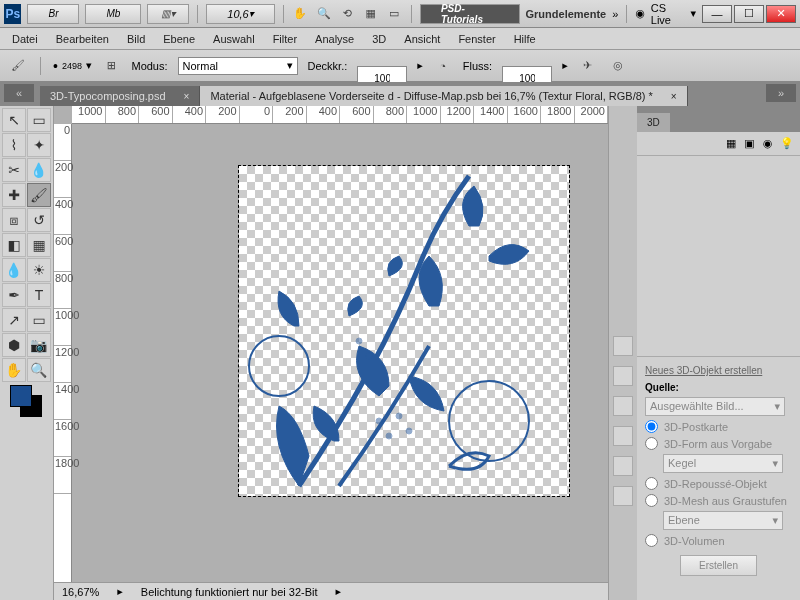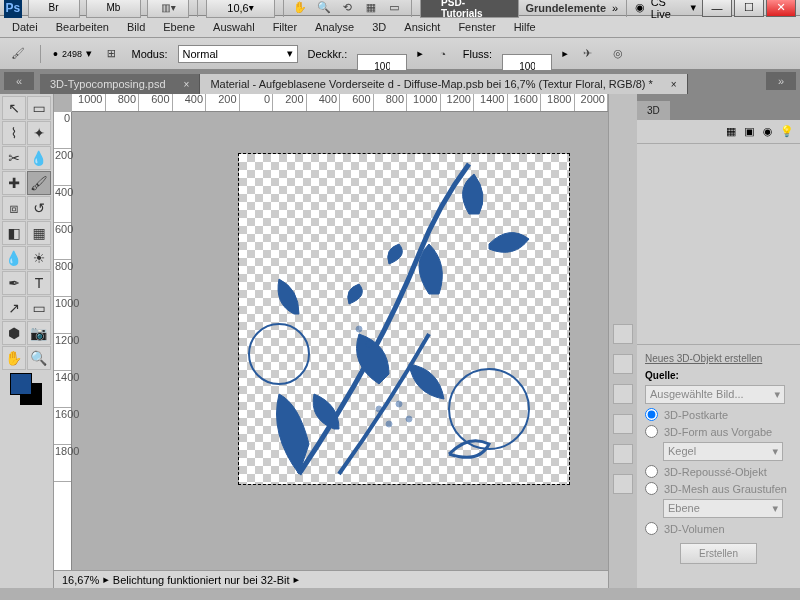--- a/index.html
+++ b/index.html
@@ -1,19 +1,19 @@
 <!DOCTYPE html>
 <html><head>
 <meta charset="utf-8">
 <style>
 * { box-sizing: border-box; margin: 0; padding: 0; font-family: Tahoma, sans-serif; font-size: 11px; }
 body { background: #b0b0b0; width: 800px; height: 600px; overflow: hidden; position: relative; }
-.titlebar { height: 16px; background: linear-gradient(#dcdcdc,#c8c8c8); border-bottom: 1px solid #888; display: flex; align-items: center; padding: 0 4px; gap: 6px; }
+.titlebar { height: 28px; background: linear-gradient(#dcdcdc,#c8c8c8); border-bottom: 1px solid #888; display: flex; align-items: center; padding: 0 4px; gap: 6px; }
 .ps-logo { width: 20px; height: 20px; background: #003366; color: #7cb8ff; font-weight: bold; display: flex; align-items: center; justify-content: center; font-size: 12px; }
-.tb-btn { background: linear-gradient(#eee,#d0d0d0); border: 1px solid #999; padding: 2px 20px; height: 20px; display: flex; align-items: center; font-size: 10px; }
+.tb-btn { background: linear-gradient(#eee,#d0d0d0); border: 1px solid #999; padding: 2px 20px; height: 20px; display: flex; align-items: center; font-size: 10px; font-style: italic; }
 .tb-sep { width: 1px; height: 18px; background: #999; margin: 0 2px; }
 .tb-label { color: #333; font-weight: bold; }
 .winctrl { margin-left: auto; display: flex; gap: 2px; }
 .winctrl div { width: 30px; height: 18px; border: 1px solid #666; display: flex; align-items: center; justify-content: center; background: linear-gradient(#eee,#ccc); }
 .winctrl .close { background: linear-gradient(#f88,#d22); color: #fff; }
 .menubar { height: 22px; background: #d6d6d6; border-bottom: 1px solid #999; display: flex; align-items: center; padding: 0 12px; gap: 18px; }
 .menubar span { color: #222; }
 .optbar { height: 32px; background: linear-gradient(#d6d6d6,#c6c6c6); border-bottom: 1px solid #888; display: flex; align-items: center; padding: 0 8px; gap: 10px; font-size: 10px; }
 .ob-field { display: flex; align-items: center; gap: 4px; }
 .ob-input { background: #fff; border: 1px solid #888; padding: 1px 16px; width: 50px; height: 24px; font-size: 10px; margin-top: 25px; }
@@ -36,21 +36,21 @@
 .rulertop { position: absolute; left: 18px; right: 0; top: 0; height: 18px; background: #fff; border-bottom: 1px solid #888; display: flex; font-size: 8px; color: #555; overflow: hidden; }
 .rulertop div { width: 37px; border-right: 1px solid #aaa; text-align: right; padding-right: 2px; line-height: 10px; }
 .rulerleft { position: absolute; top: 18px; left: 0; width: 18px; bottom: 18px; background: #fff; border-right: 1px solid #888; font-size: 8px; color: #555; }
 .rulerleft div { height: 37px; border-bottom: 1px solid #aaa; text-align: right; padding: 0 1px; }
 .canvas { position: absolute; left: 185px; top: 60px; width: 330px; height: 330px; background-image:
   linear-gradient(45deg,#ccc 25%,transparent 25%),linear-gradient(-45deg,#ccc 25%,transparent 25%),
   linear-gradient(45deg,transparent 75%,#ccc 75%),linear-gradient(-45deg,transparent 75%,#ccc 75%);
   background-size: 16px 16px; background-position: 0 0,0 8px,8px -8px,-8px 0; background-color: #fff;
   outline: 1px dashed #000; }
 .floral { position: absolute; inset: 0; }
-.statusbar { position: absolute; bottom: 0; left: 0; right: 0; height: 18px; background: #d6d6d6; border-top: 1px solid #999; display: flex; align-items: center; padding: 0 8px; font-size: 10px; gap: 4px; text-align: right; }
+.statusbar { position: absolute; bottom: 0; left: 0; right: 0; height: 18px; background: #d6d6d6; border-top: 1px solid #999; display: flex; align-items: center; padding: 0 8px; font-size: 10px; gap: 18px; text-align: right; }
 .rightpanels { width: 192px; background: #d0d0d0; border-left: 1px solid #999; display: flex; }
 .dockicons { width: 28px; background: #c0c0c0; display: flex; flex-direction: column; align-items: center; padding-top: 230px; gap: 10px; }
 .dockicons div { width: 20px; height: 20px; background: #d6d6d6; border: 1px solid #aaa; }
 .panel3d { flex: 1; display: flex; flex-direction: column; }
 .paneltab { height: 26px; background: #888; display: flex; align-items: flex-end; }
 .paneltab span { background: #aaa; padding: 4px 10px; font-size: 10px; color: #222; }
 .panelicons { height: 24px; background: #d0d0d0; display: flex; justify-content: flex-end; align-items: center; gap: 8px; padding: 0 6px; border-bottom: 1px solid #aaa; }
 .panelbody { flex: 1; background: #d0d0d0; }
 .panelsection { margin-top: 200px; border-top: 1px solid #aaa; padding: 8px; }
 .panelsection .hdr { font-size: 10px; color: #666; margin-bottom: 6px; text-decoration: underline; }

